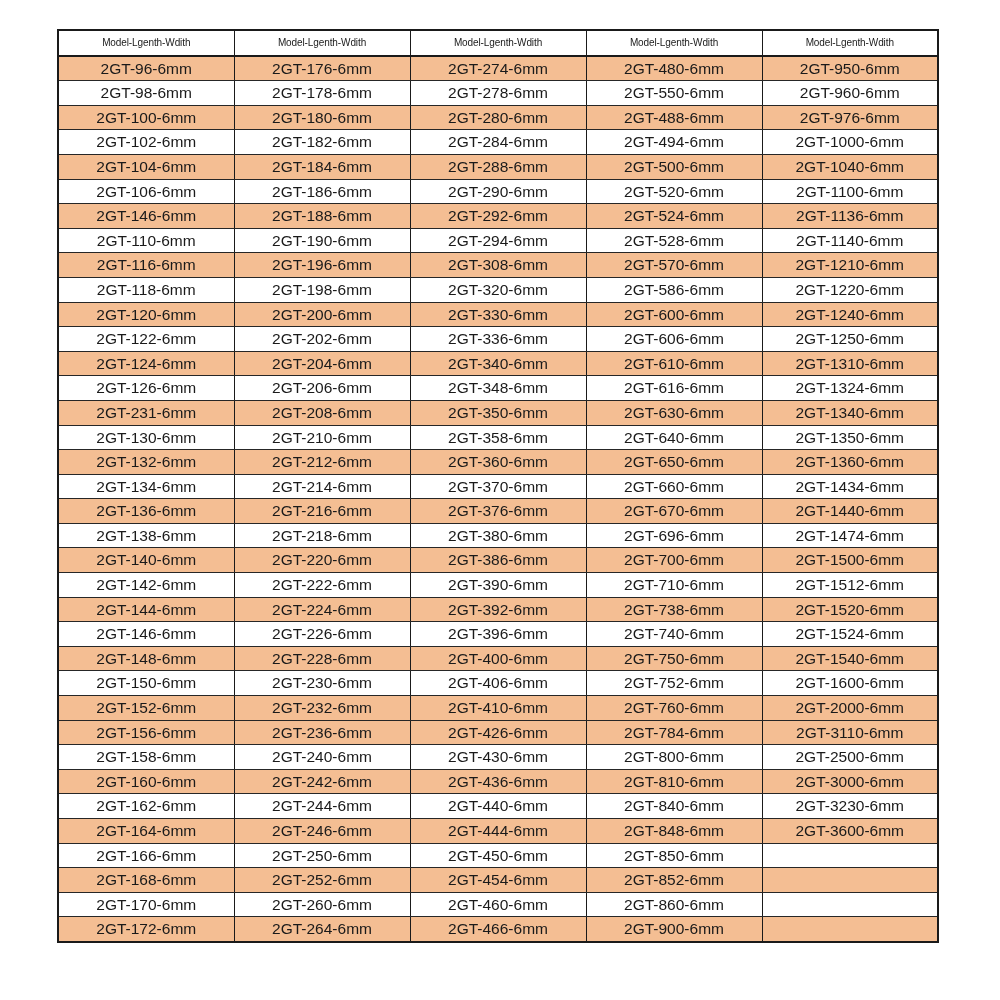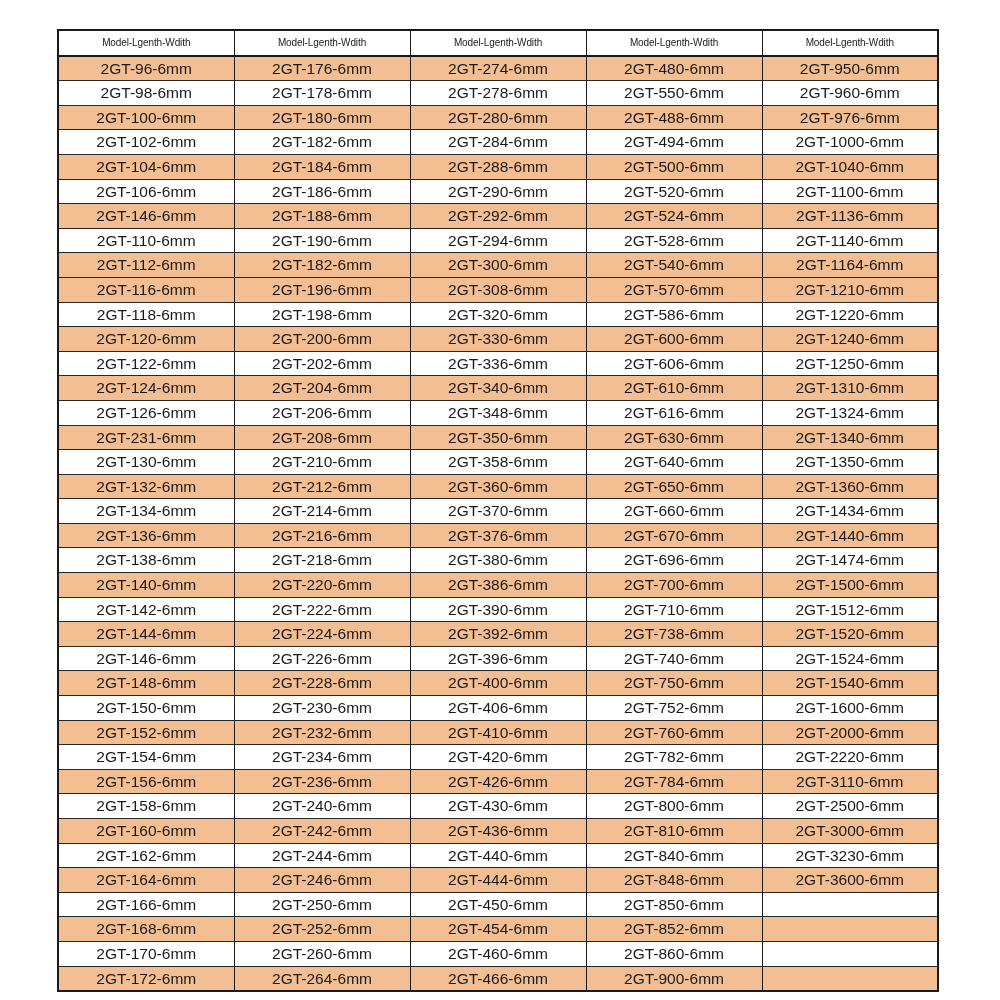--- a/index.html
+++ b/index.html
@@ -145,27 +145,20 @@
             <td>2GT-1136-6mm</td>
           </tr>
           <tr class="row-even">
             <td>2GT-110-6mm</td>
             <td>2GT-190-6mm</td>
             <td>2GT-294-6mm</td>
             <td>2GT-528-6mm</td>
             <td>2GT-1140-6mm</td>
           </tr>
           <tr class="row-odd">
-            <td>2GT-112-6mm</td>
-            <td>2GT-182-6mm</td>
-            <td>2GT-300-6mm</td>
-            <td>2GT-540-6mm</td>
-            <td>2GT-1164-6mm</td>
-          </tr>
-          <tr class="row-odd">
             <td>2GT-116-6mm</td>
             <td>2GT-196-6mm</td>
             <td>2GT-308-6mm</td>
             <td>2GT-570-6mm</td>
             <td>2GT-1210-6mm</td>
           </tr>
           <tr class="row-even">
             <td>2GT-118-6mm</td>
             <td>2GT-198-6mm</td>
             <td>2GT-320-6mm</td>
@@ -283,27 +276,20 @@
             <td>2GT-406-6mm</td>
             <td>2GT-752-6mm</td>
             <td>2GT-1600-6mm</td>
           </tr>
           <tr class="row-odd">
             <td>2GT-152-6mm</td>
             <td>2GT-232-6mm</td>
             <td>2GT-410-6mm</td>
             <td>2GT-760-6mm</td>
             <td>2GT-2000-6mm</td>
-          </tr>
-          <tr class="row-even">
-            <td>2GT-154-6mm</td>
-            <td>2GT-234-6mm</td>
-            <td>2GT-420-6mm</td>
-            <td>2GT-782-6mm</td>
-            <td>2GT-2220-6mm</td>
           </tr>
           <tr class="row-odd">
             <td>2GT-156-6mm</td>
             <td>2GT-236-6mm</td>
             <td>2GT-426-6mm</td>
             <td>2GT-784-6mm</td>
             <td>2GT-3110-6mm</td>
           </tr>
           <tr class="row-even">
             <td>2GT-158-6mm</td>

